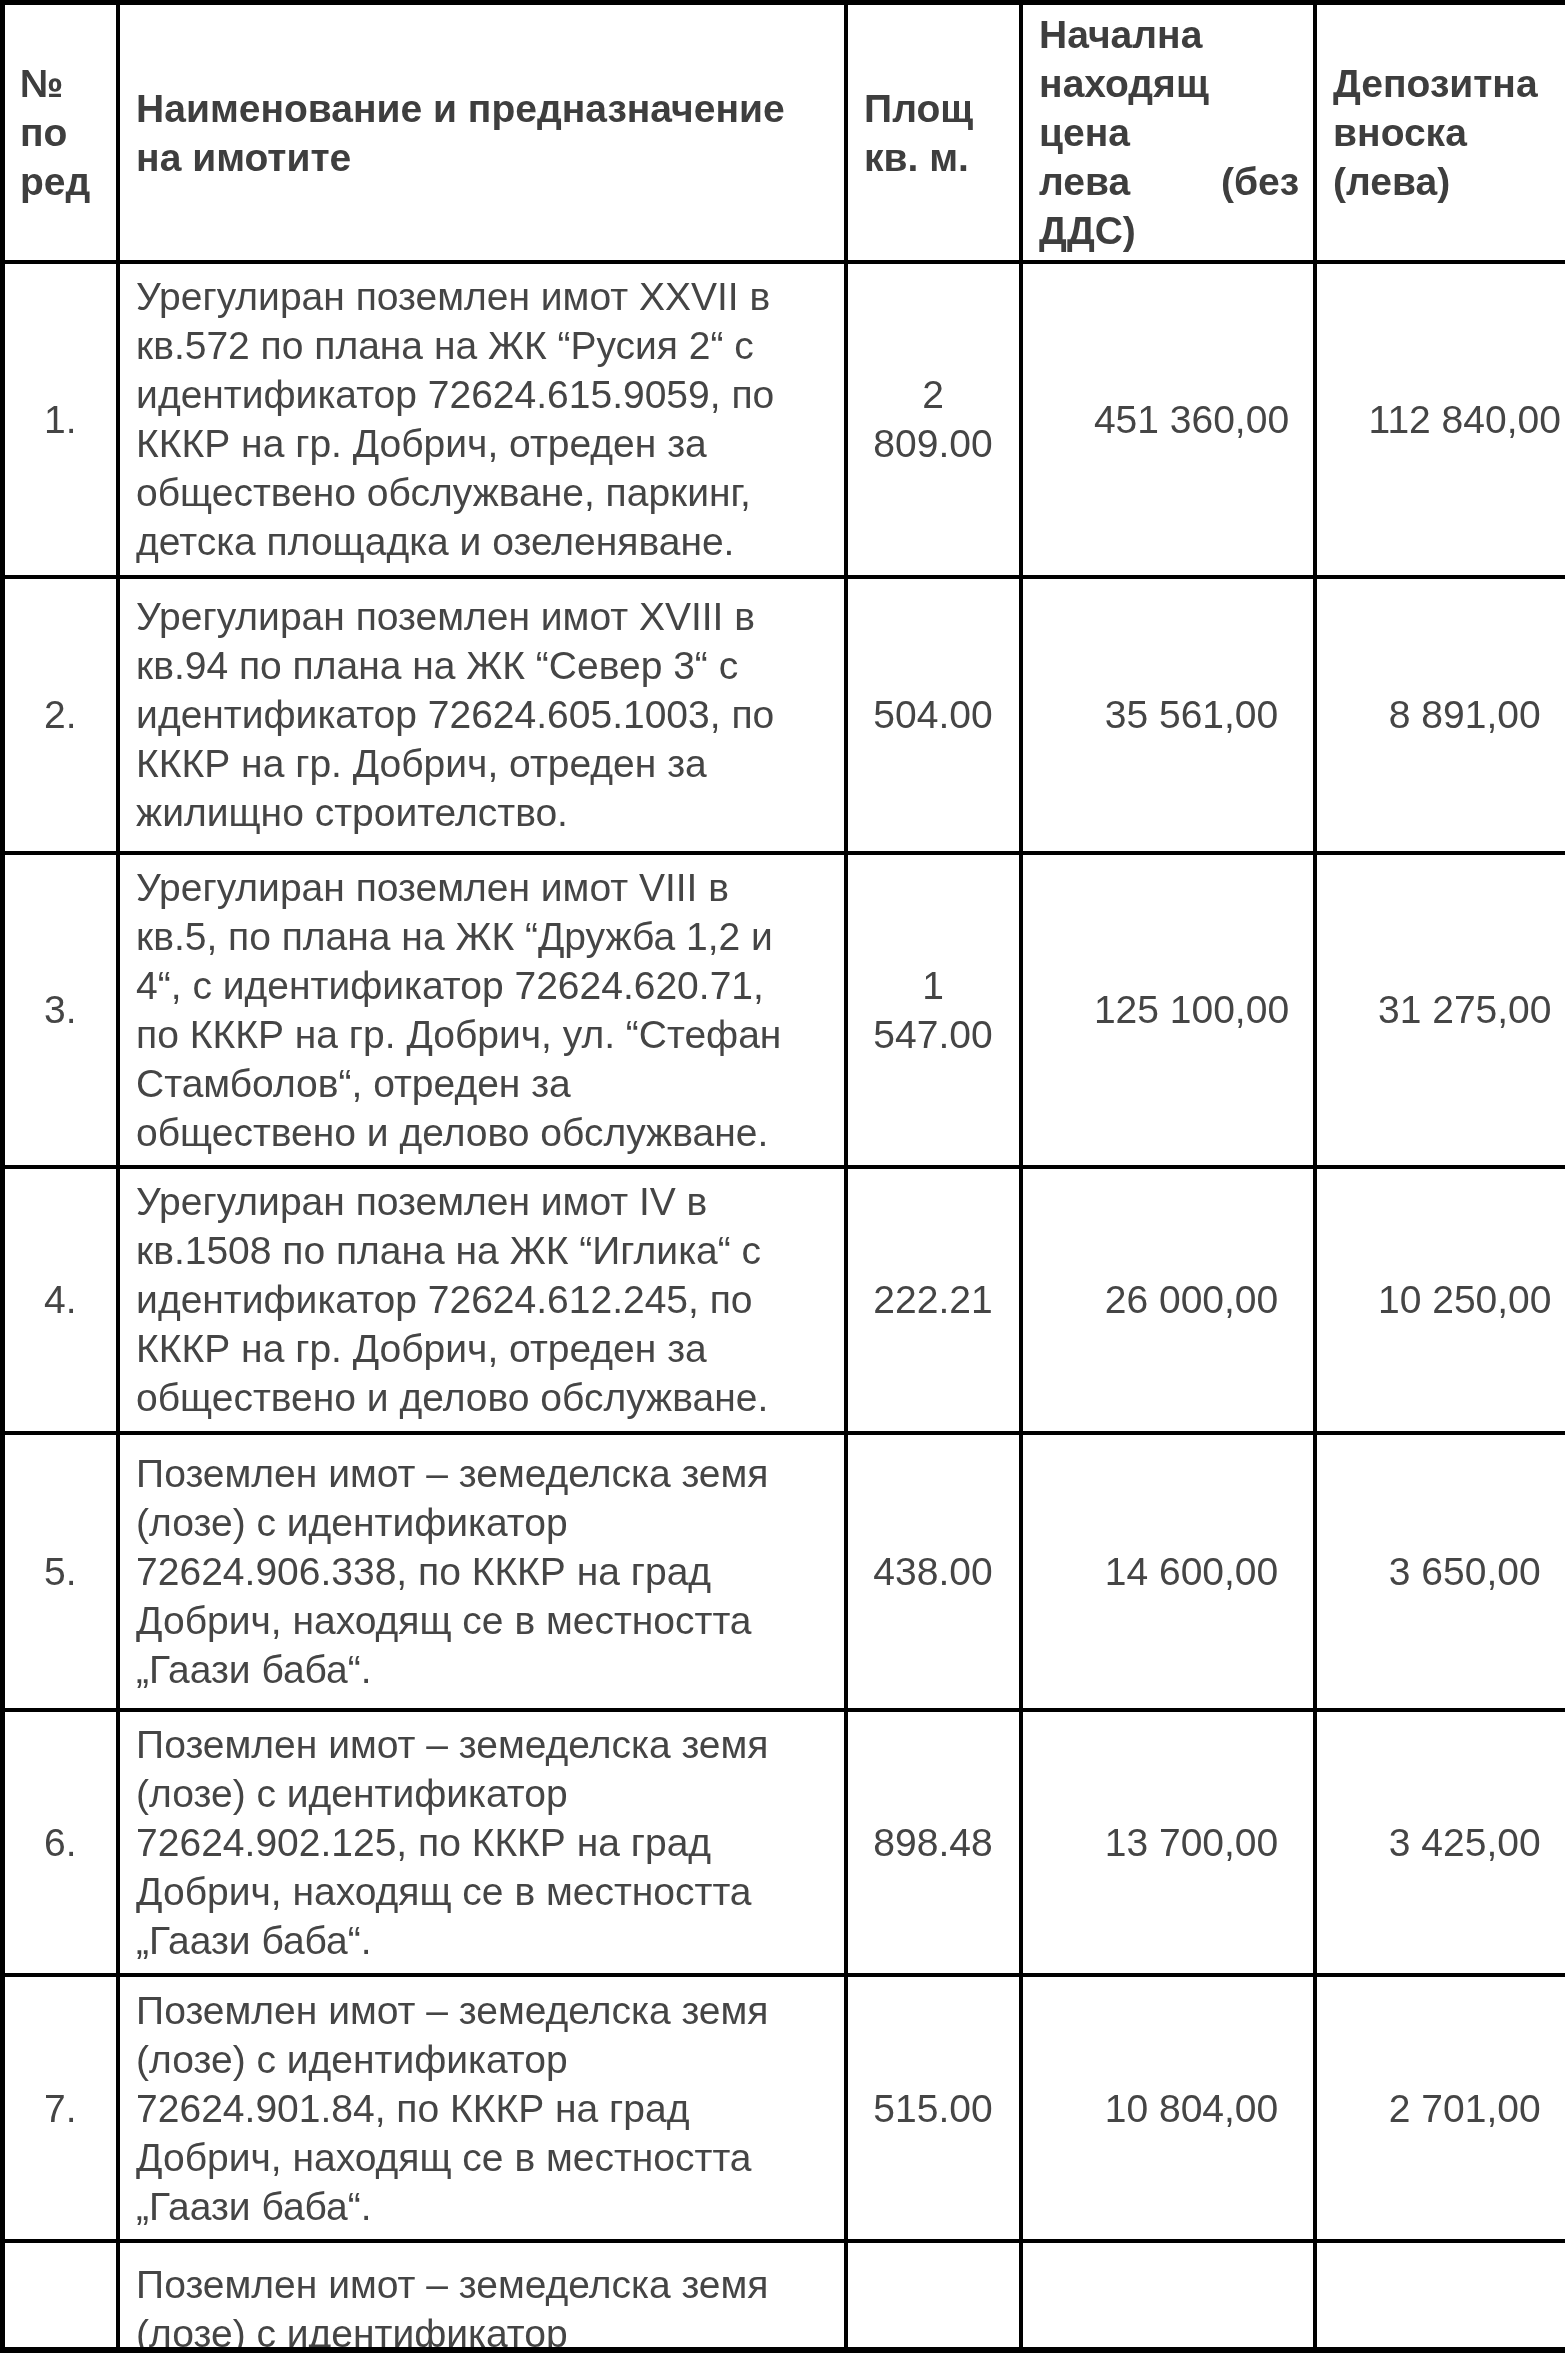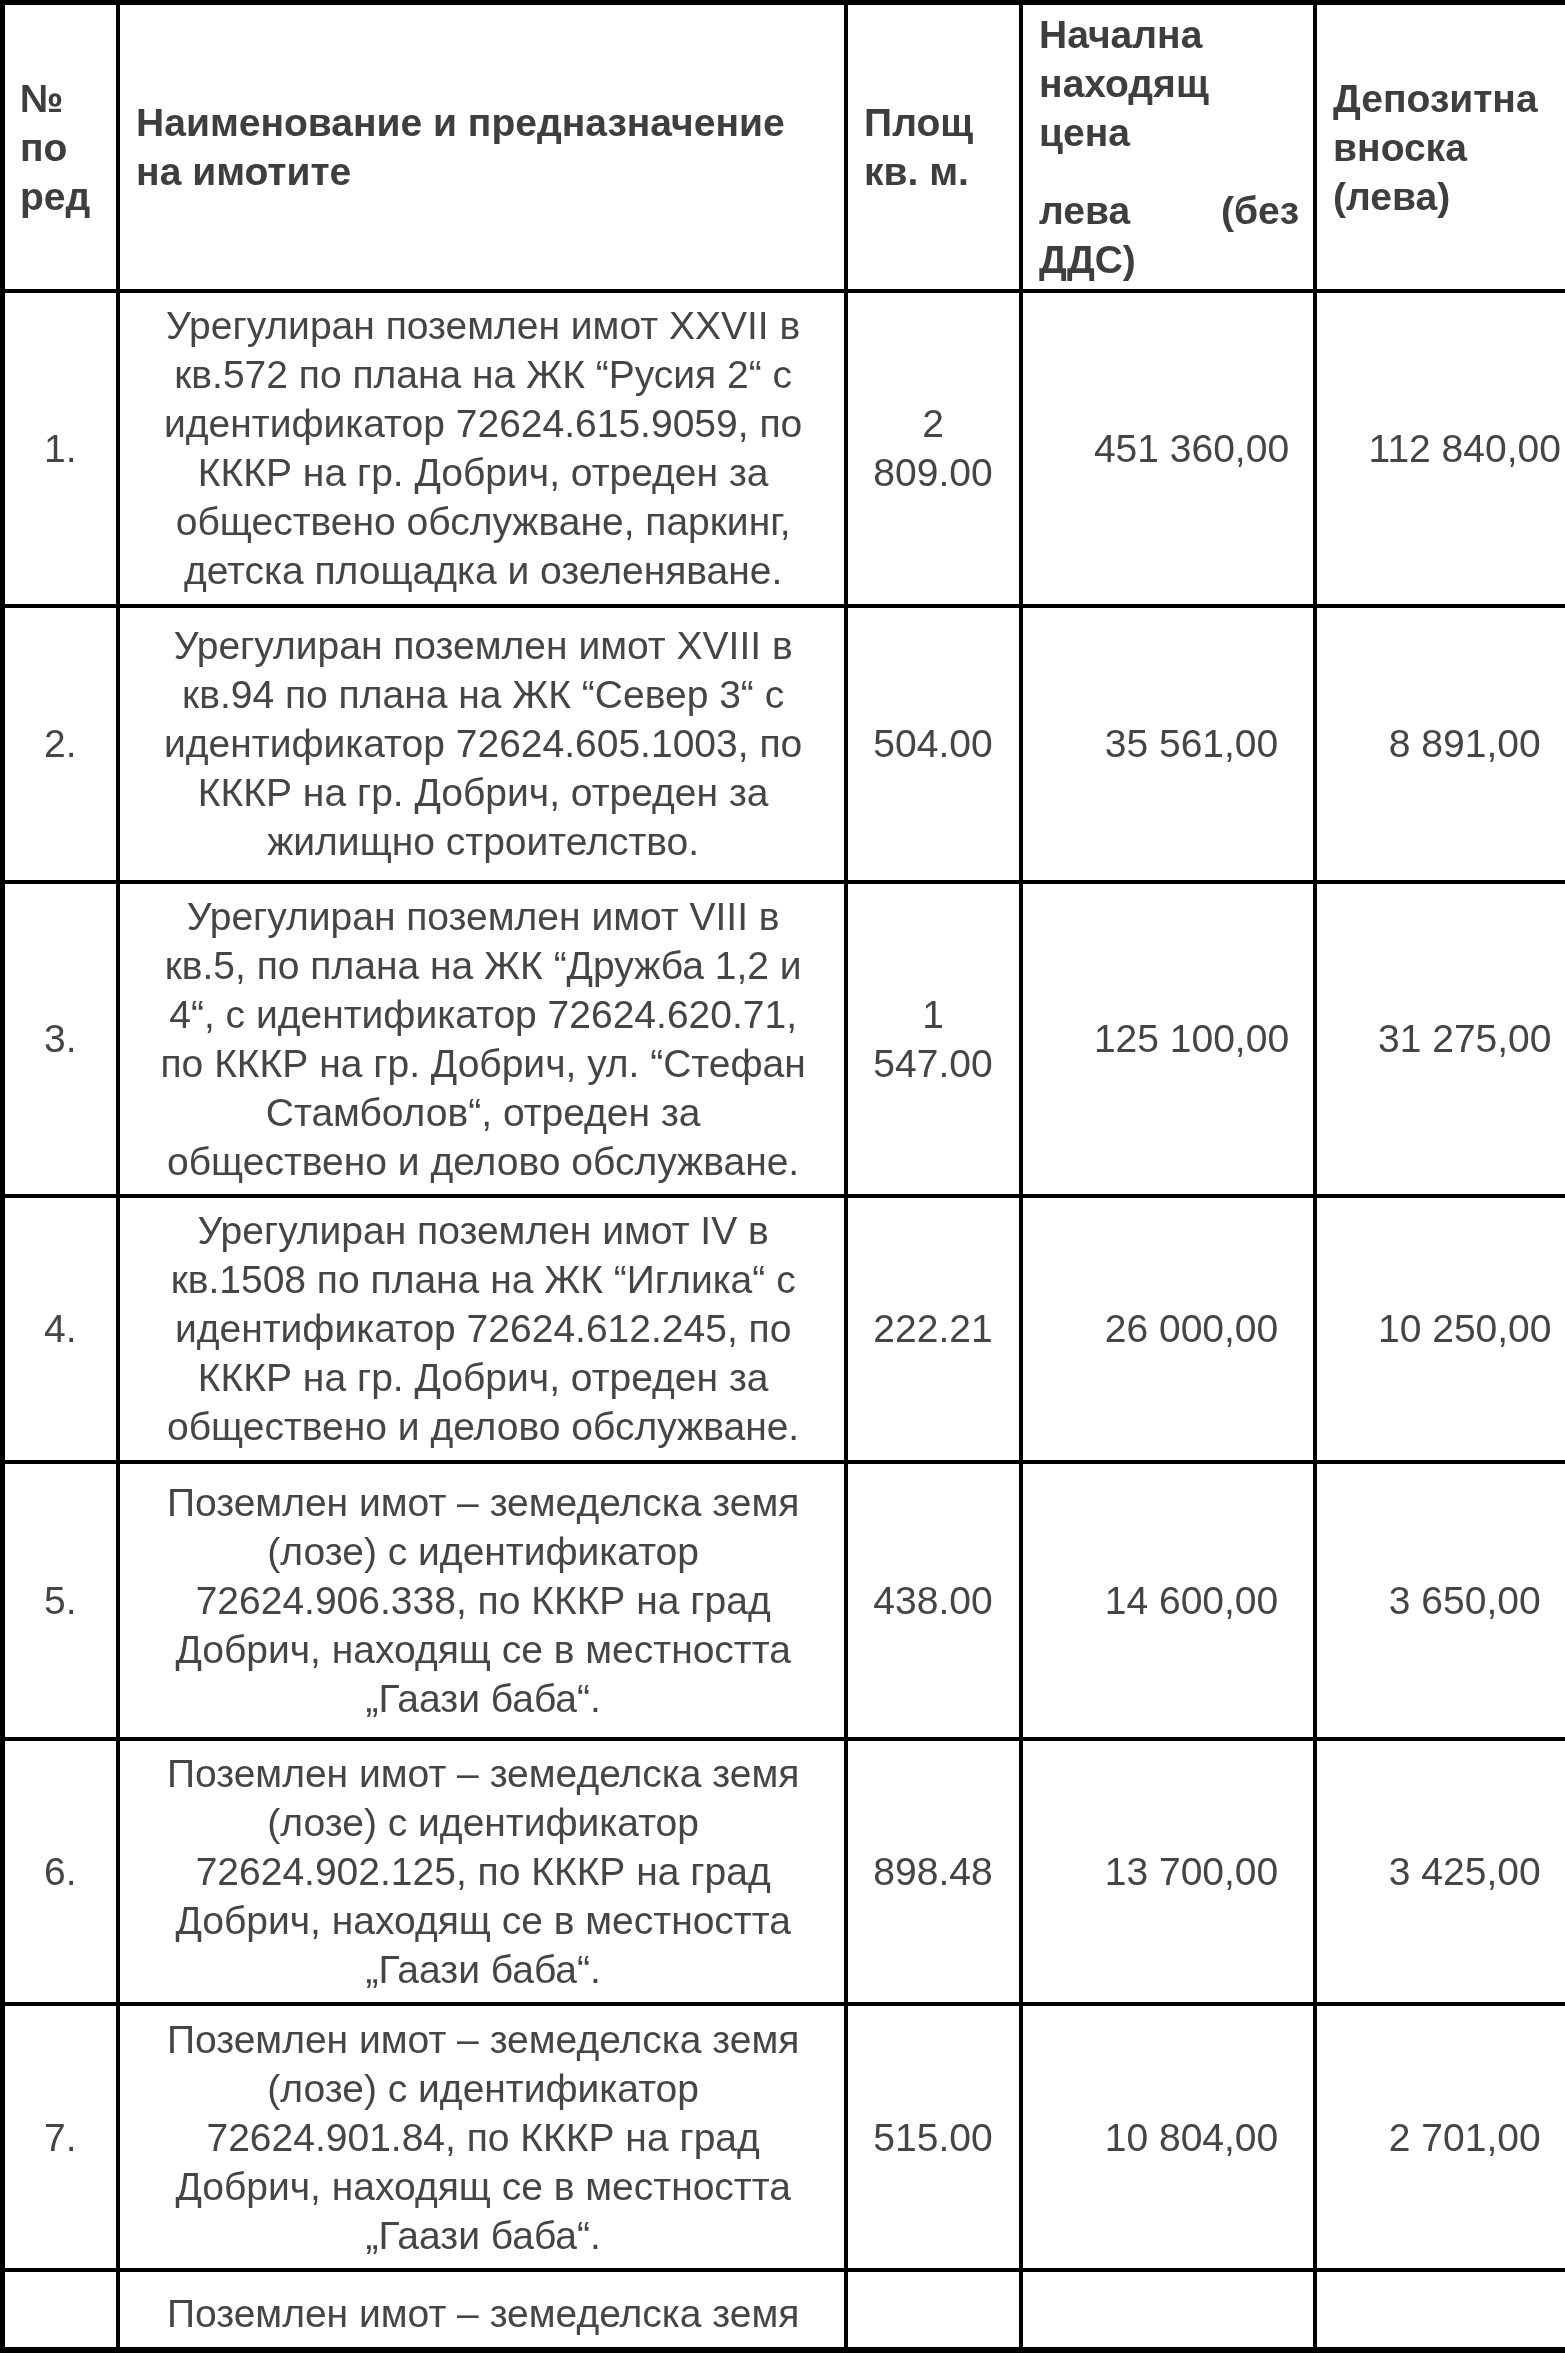--- a/index.html
+++ b/index.html
@@ -46,24 +46,24 @@
   th {
     font-weight: bold;
     text-align: left;
     white-space: pre-line;
     padding: 5px 13.3px 5px 16.6px;
     color: #3e3e3e;
   }
   th.h-num { padding-left: 15px; }
   th.h-price { white-space: normal; }
   .hl { display: block; }
-  .hl-justify { display: flex; justify-content: space-between; margin-top: 29px; }
+  .hl-justify { display: flex; justify-content: space-between; }
 
   td.c-desc {
-    text-align: center;
+    text-align: left;
     white-space: pre-line;
     padding: 8.3px 13.3px 8.3px 16.6px;
   }
   td.c-desc.top-align {
     vertical-align: top;
     padding-top: 16.6px;
   }
   td.c-num, td.c-area {
     text-align: center;
     white-space: pre-line;

